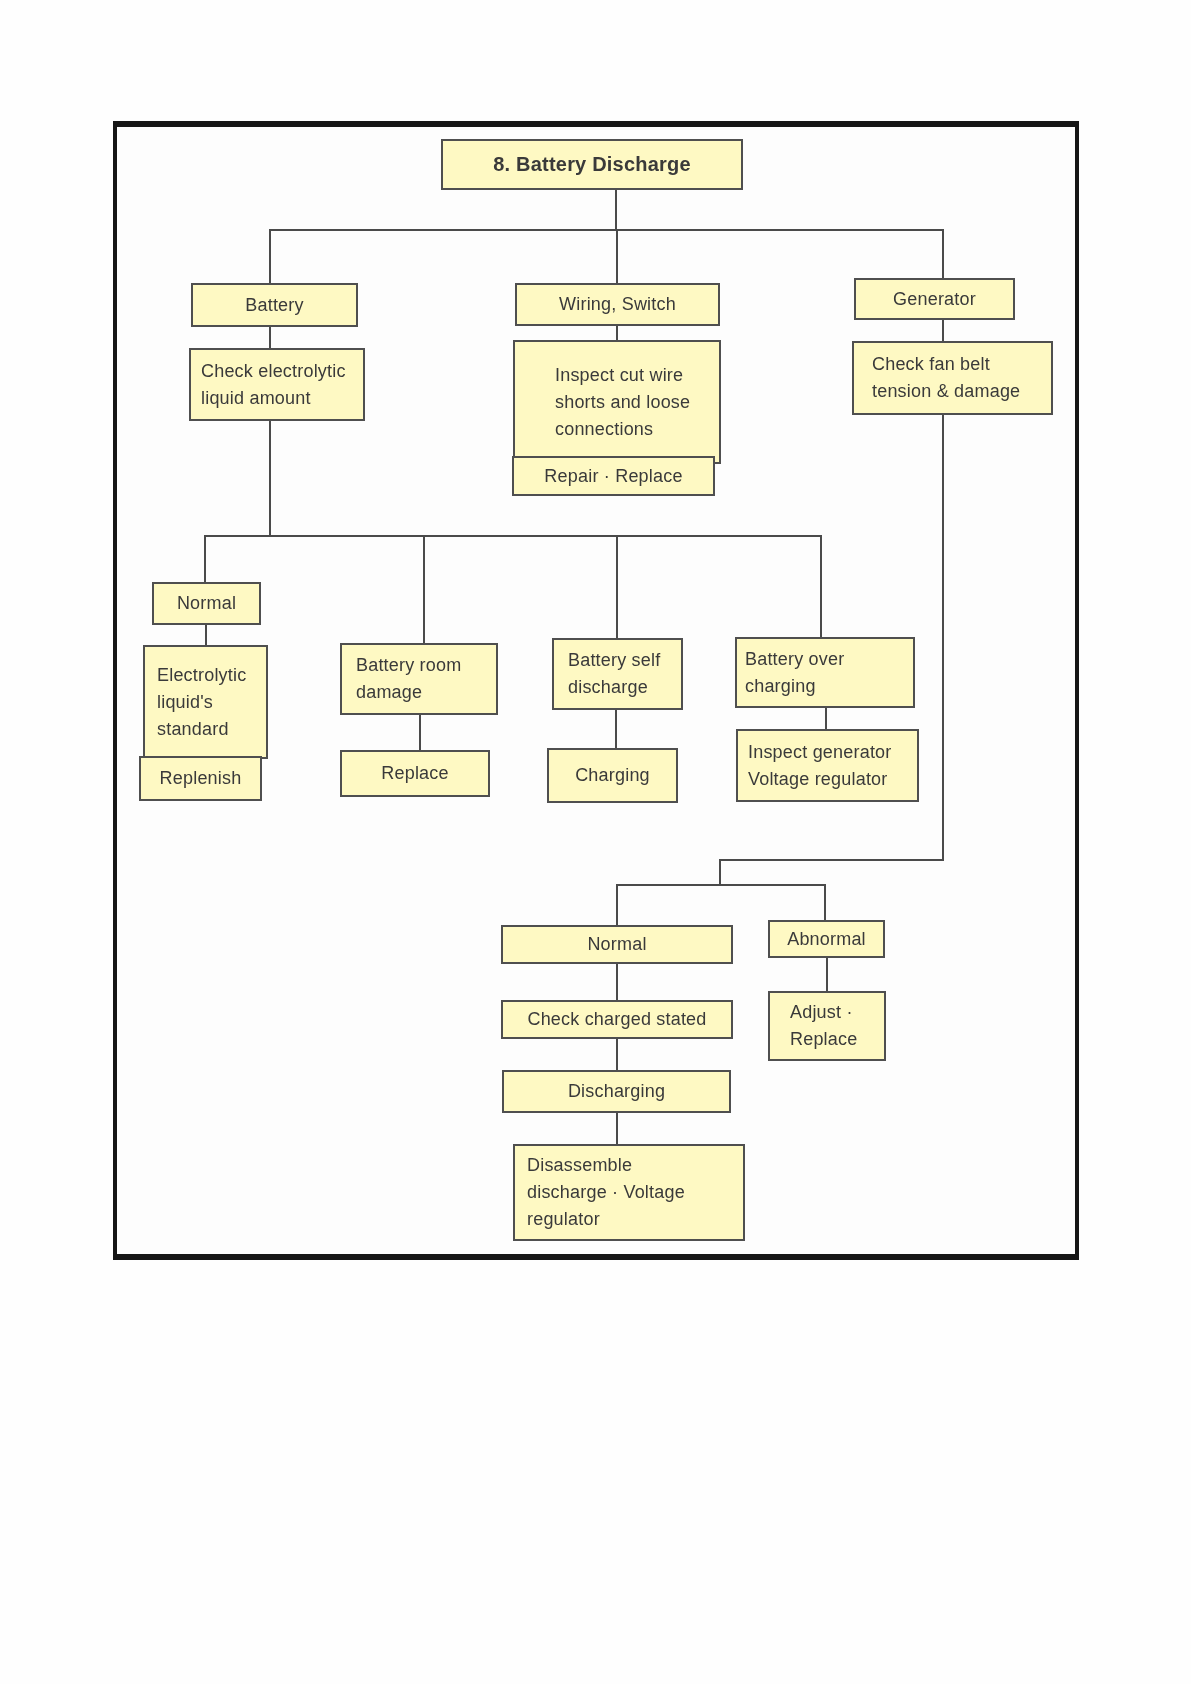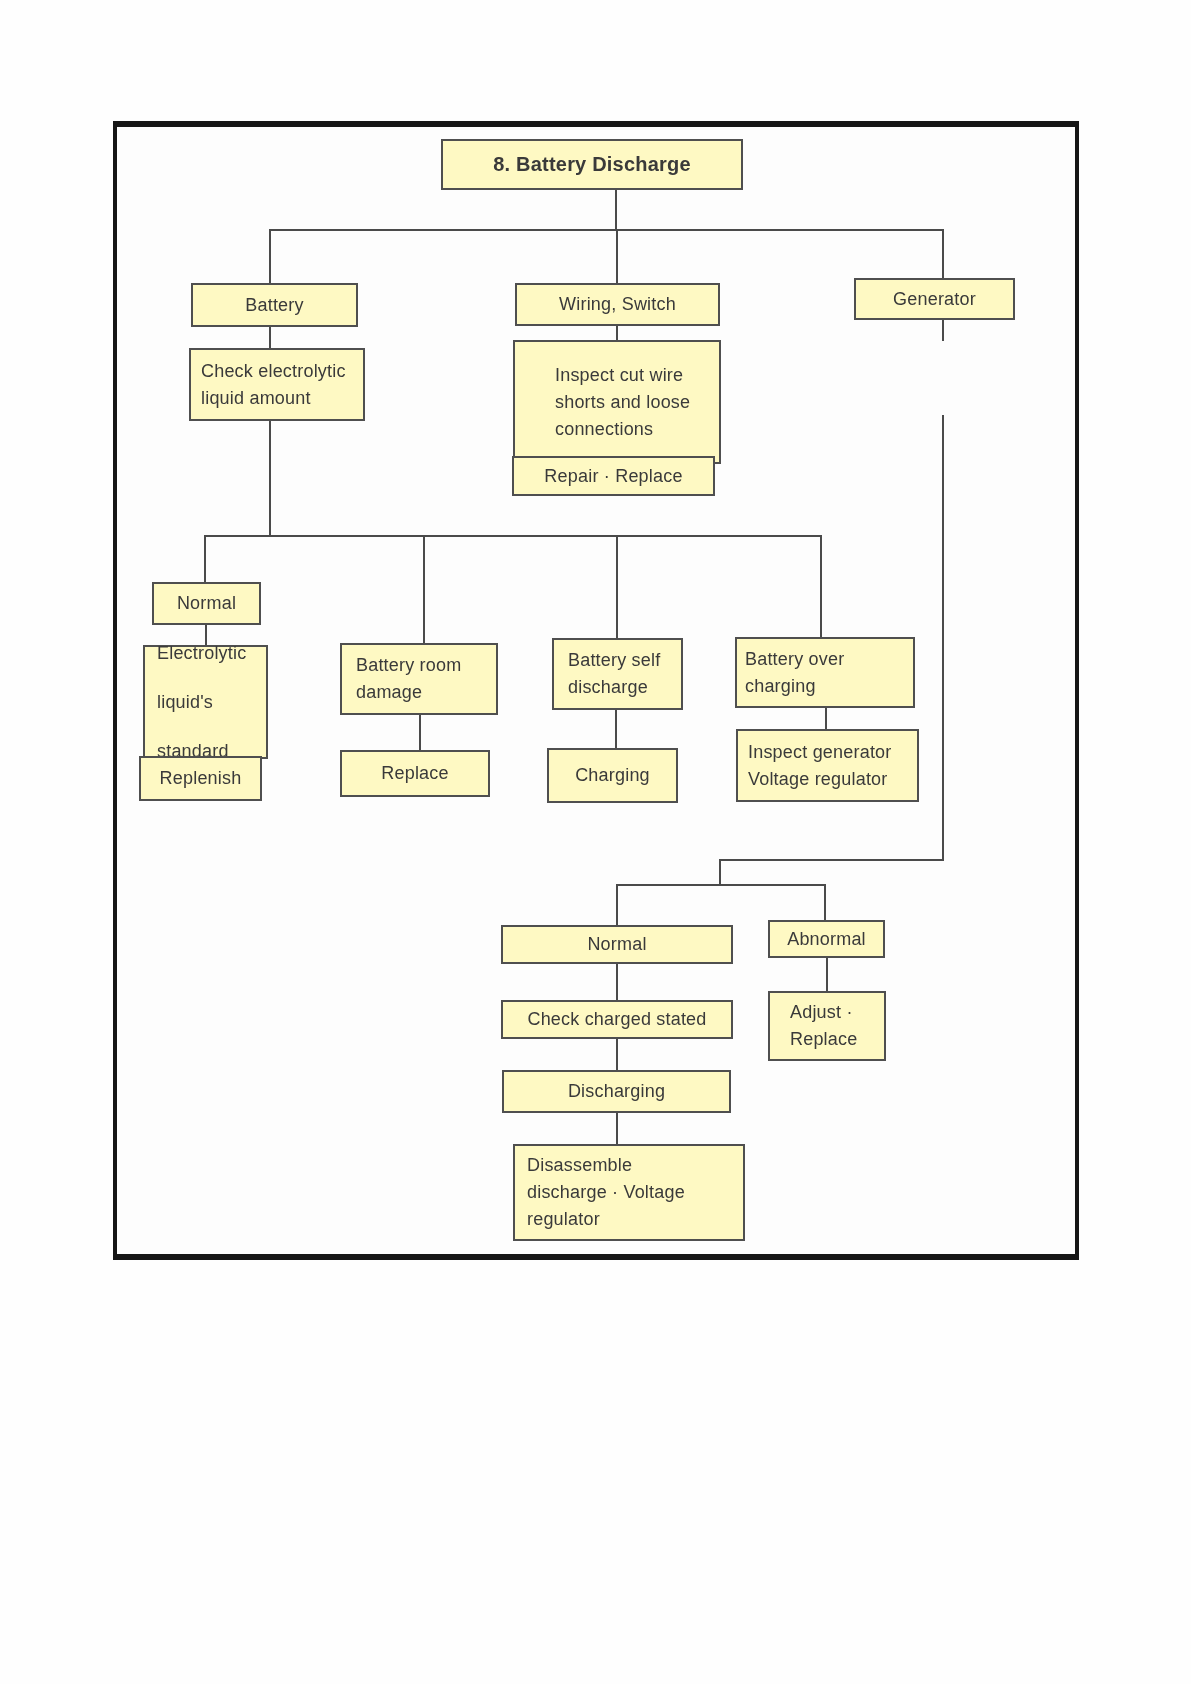--- a/index.html
+++ b/index.html
@@ -108,30 +108,34 @@
     <span>Check electrolytic</span>
     <span>liquid amount</span>
   </div>
 
   <div class="box l" style="left:513px;top:340px;width:208px;height:124px;padding-left:40px;">
     <span>Inspect cut wire</span>
     <span>shorts and loose</span>
     <span>connections</span>
   </div>
 
+  <div class="box l" style="left:852px;top:341px;width:201px;height:74px;padding-left:18px;">
+    <span>Check fan belt</span>
+    <span>tension &amp; damage</span>
+  </div>
 
   <div class="box c" style="left:512px;top:456px;width:203px;height:40px;">
     <span>Repair · Replace</span>
   </div>
 
   <div class="box c" style="left:152px;top:582px;width:109px;height:43px;">
     <span>Normal</span>
   </div>
 
-  <div class="box l" style="left:143px;top:645px;width:125px;height:114px;padding-left:12px;gap:22px;">
+  <div class="box l" style="left:143px;top:645px;width:125px;height:114px;padding-left:12px;">
     <span>Electrolytic</span>
     <span>liquid's</span>
     <span>standard</span>
   </div>
 
   <div class="box c" style="left:139px;top:756px;width:123px;height:45px;">
     <span>Replenish</span>
   </div>
 
   <div class="box l" style="left:340px;top:643px;width:158px;height:72px;padding-left:14px;">

